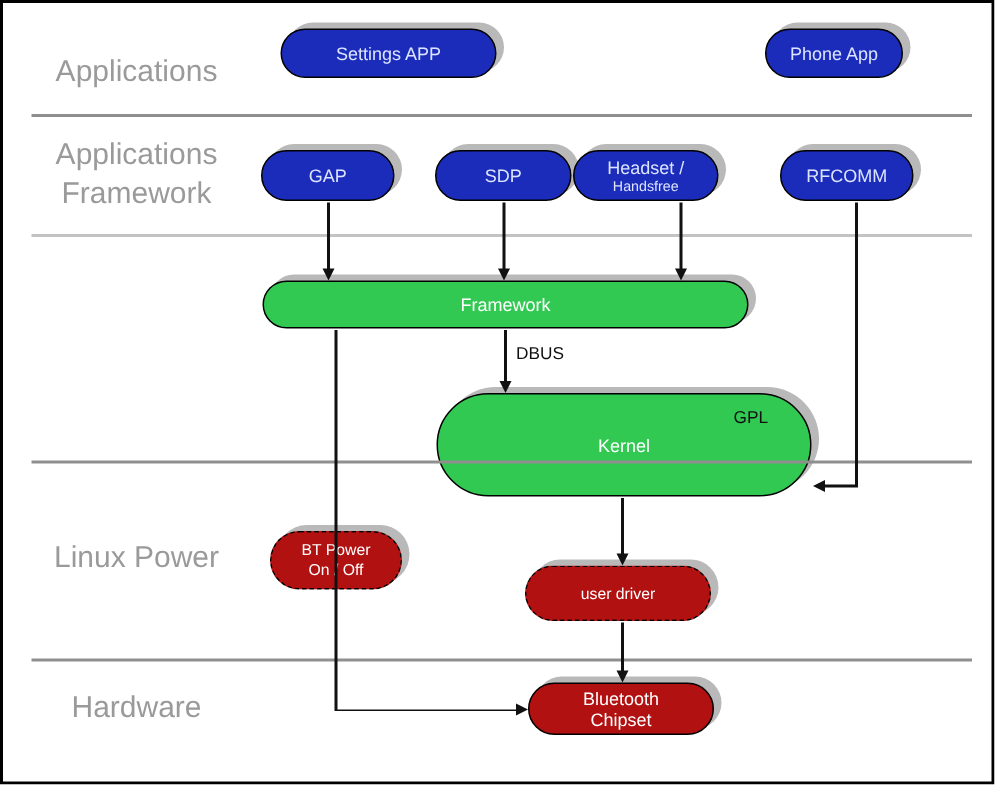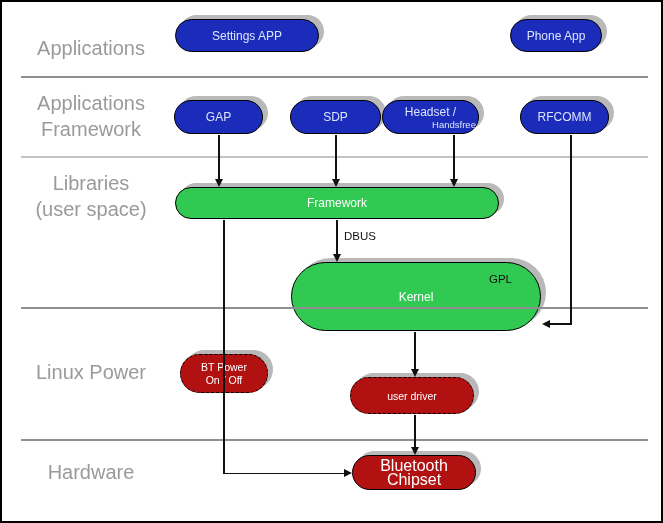--- a/index.html
+++ b/index.html
@@ -10,22 +10,22 @@
 
   .divider{position:absolute;left:19px;width:627px;background:#8f8f8f;}
   .divider.light{background:#c3c3c3;}
 
   .pill{position:absolute;border:1.5px solid #000;border-radius:999px;
     display:flex;flex-direction:column;align-items:center;justify-content:center;
     text-align:center;z-index:2;box-shadow:5px -4px 0 var(--shadow,#b9b9b9);}
   .pill.blue{background:var(--blue,#1b2cba);color:#dce4ff;font-size:12px;}
   .pill.green{background:var(--green,#32c953);color:#ffffff;font-size:12px;}
   .pill.red{background:var(--red,#b11111);color:#ffffff;font-size:10.5px;border-style:dashed;border-width:1.6px;}
-  .pill.red.solid{border-style:solid;font-size:16px;}
-  .pill .sub{font-size:9.5px;padding-left:47px;}
+  .pill.red.solid{border-style:solid;font-size:12px;}
+  .pill .sub{font-size:9.5px;}
   .pill .line2{line-height:14px;}
 
   .vline,.hline{position:absolute;background:#111;z-index:4;}
   .vline{width:1.5px;}
   .hline{height:1.5px;}
 
   .arrow{position:absolute;width:0;height:0;z-index:4;}
   .arrow.down{border-left:4.5px solid transparent;border-right:4.5px solid transparent;border-top:8px solid #111;}
   .arrow.left{border-top:4.5px solid transparent;border-bottom:4.5px solid transparent;border-right:8px solid #111;}
   .arrow.right{border-top:4.5px solid transparent;border-bottom:4.5px solid transparent;border-left:8px solid #111;}
@@ -40,21 +40,21 @@
   #div4{top:437px;height:1.5px;z-index:3;}
 
   
   #lab-apps{top:33px;}
   #lab-appfw{top:88px;}
   #lab-lib{top:168px;}
   #lab-kernel{top:357px;}
   #lab-hw{top:457px;}
 
   
-  #settings-app{left:173px;top:17px;width:142px;height:31px;text-align:center;}
+  #settings-app{left:185px;top:17px;width:142px;height:31px;text-align:center;}
   #phone-app{left:508px;top:17px;width:90px;height:31px;}
   #gap{left:172px;top:98px;width:87px;height:32px;}
   #sdp{left:288px;top:98px;width:89px;height:32px;}
   #headset{left:380px;top:98px;width:95px;height:32px;}
   #rfcomm{left:518px;top:98px;width:87px;height:32px;}
   #framework{left:173px;top:185px;width:322px;height:30px;}
   #bluez{left:289px;top:260px;width:248px;height:67px;}
   #bt-power{left:178px;top:352px;width:86px;height:37px;line-height:13px;}
   #uart-driver{left:348px;top:375px;width:122px;height:35px;}
   #bt-chipset{left:350px;top:453px;width:122px;height:33px;line-height:15px;}
@@ -84,24 +84,20 @@
 </style>
 </head>
 <body>
 
 <div id="canvas">
 
   <div class="layer-label" id="lab-apps">Applications</div>
   <div class="layer-label" id="lab-appfw">
     <div>Applications</div>
     <div>Framework</div>
-  </div>
-  <div class="layer-label" id="lab-lib">
-    <div>Libraries</div>
-    <div>(user space)</div>
   </div>
   <div class="layer-label" id="lab-kernel">Linux Power</div>
   <div class="layer-label" id="lab-hw">Hardware</div>
 
   <div class="divider" id="div1"></div>
   <div class="divider light" id="div2"></div>
   <div class="divider" id="div3"></div>
   <div class="divider" id="div4"></div>
 
   <div class="pill blue" id="settings-app">

